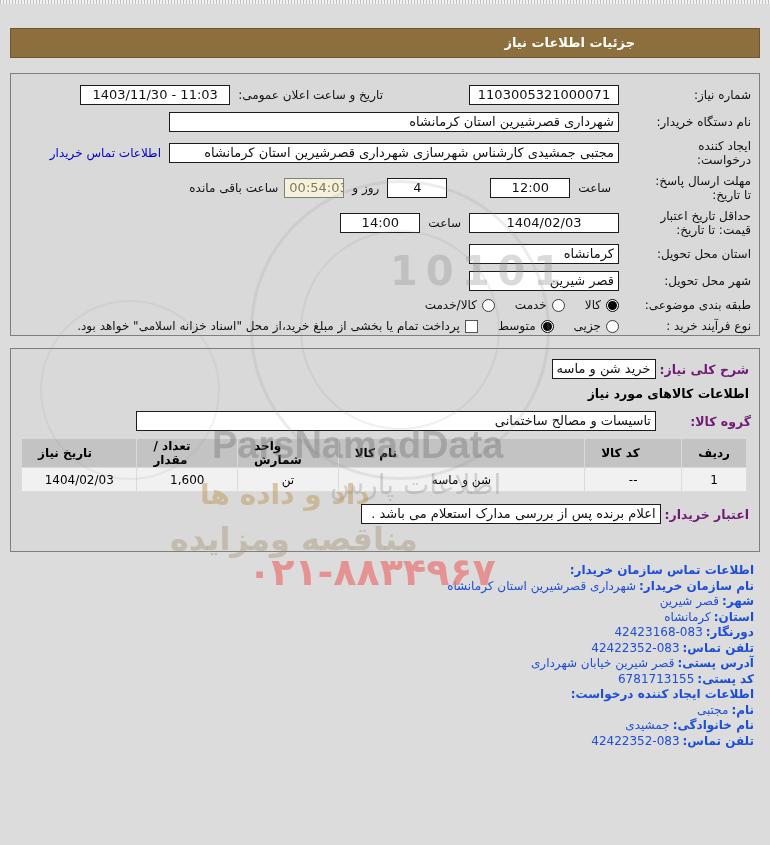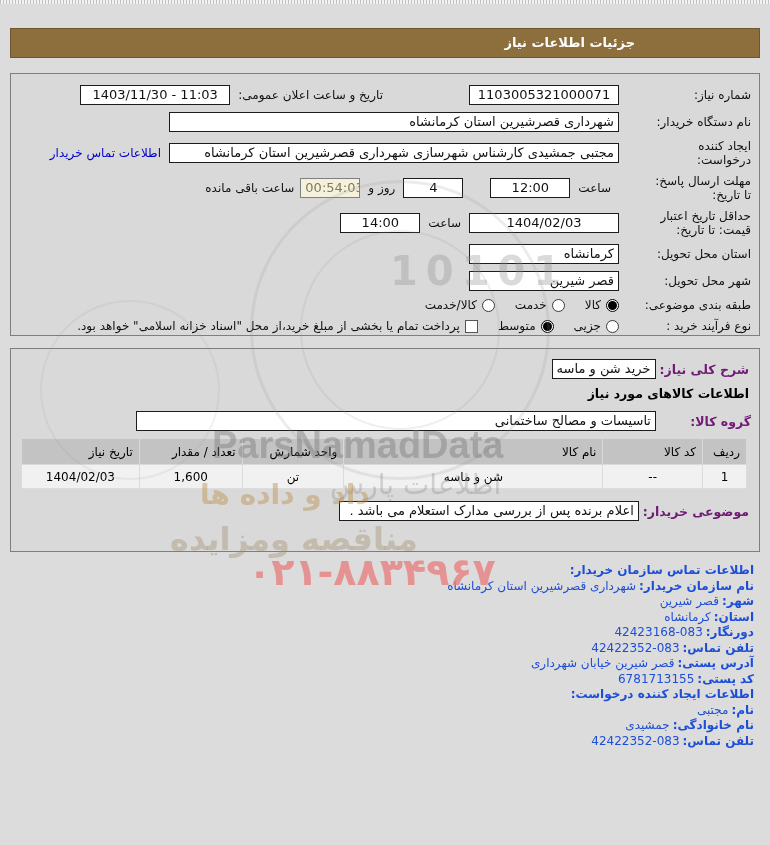--- a/index.html
+++ b/index.html
@@ -14,21 +14,21 @@
   .panel { position:absolute; left:10px; width:750px; border:1px solid #7e7e7e; background:#d9d9d9; }
   .p1 { top:73px; height:263px; padding:11px 8px 6px 6px; }
   .p2 { top:348px; height:204px; padding:10px 8px 6px 6px; }
   .frow { display:flex; align-items:center; margin-bottom:7px; font-size:12px; color:#111; }
   .flabel { width:132px; flex:none; padding-left:20px; line-height:13px; }
   .flabel div { line-height:14px; }
   .box { background:#fff; border:1px solid #1c1c1c; height:20px; line-height:18px;
     font-size:13px; padding:0 4px; color:#111; overflow:hidden; white-space:nowrap; }
   .center { text-align:center; }
   .w150 { width:150px; flex:none; }
-  .w80  { width:80px; flex:none; }
+  .w80  { width:80px; flex:none;margin-left:16px; }
   .w60  { width:60px; flex:none; }
   .wide { width:450px; flex:none; }
   .ltr { direction:ltr; unicode-bidi:isolate; }
   .link { color:#0000cc; font-size:12px; margin-right:8px; cursor:pointer; white-space:nowrap; }
   .cd { background:#f5f1dd; border:1px solid #7f7f7f; color:#82795a; }
   .sep { margin-right:86px; }
   .gap-sm { margin:0 8px; }
   .radio { width:13px; height:13px; border:1px solid #3a3a3a; border-radius:50%;
     background:#fff; display:inline-block; flex:none; position:relative; }
   .radio.sel { border-color:#000; }
@@ -37,22 +37,22 @@
   .opt { display:flex; align-items:center; margin-left:20px; }
   .opt span.olabel { margin-right:5px; }
   .checkbox { width:13px; height:13px; border:1px solid #555; background:#fff; display:inline-block; flex:none; }
   .b-label { font-weight:bold; font-size:12.5px; color:#701a75; }
   .heading { font-weight:bold; font-size:12.5px; margin:6px 2px 10px; }
   .descbox { margin-right:4px; }
   .gbox { width:520px; flex:none; }
   .nbox { width:300px; flex:none; margin-right:4px; }
   table.items { border-collapse:collapse; margin:4px 4px 12px; direction:rtl;
     border:1px solid #a8a8a8; font-size:12px; }
-  table.items th { background:#c3c3c3; border:1px solid #d9d9d9; font-weight:normal;
-    height:26px; text-align:right; padding:0 6px; }
+  table.items th { background:#c3c3c3; border:1px solid #d9d9d9; font-weight:bold;
+    height:26px; text-align:left; padding:0 16px; }
   table.items td { background:#f1f1f1; border:1px solid #dcdcdc; height:24px;
     text-align:center; padding:0 4px; }
   .c0{width:44px;} .c1{width:100px;} .c2{width:260px;} .c3{width:102px;} .c4{width:103px;} .c5{width:118px;}
   .contact { position:absolute; top:563px; right:16px; width:740px; font-size:12px;
     line-height:15.5px; color:#1d4ed8; }
   .cline b { margin-left:3px; }
   
   .wm { position:absolute; inset:0; pointer-events:none; z-index:40; }
   .wm * { position:absolute; }
   .wm-circle1 { left:250px; top:180px; width:300px; height:300px; border:3px solid rgba(150,150,150,.18); border-radius:50%; }
@@ -194,21 +194,21 @@
         <td>--</td>
         <td>شن و ماسه</td>
         <td>تن</td>
         <td class="ltr">1,600</td>
         <td class="ltr">1404/02/03</td>
       </tr>
     </tbody>
       </table>
 
     <div class="frow">
-      <span class="b-label" style="margin-right:2px;">موضوعی خریدار:</span>
+      <span class="b-label" style="margin-right:2px;">اعتبار خریدار:</span>
       <div class="box nbox">اعلام برنده پس از بررسی مدارک استعلام می باشد .</div>
     </div>
   </div>
 
   <div class="contact">
     <div class="cline"><b>اطلاعات تماس سازمان خریدار:</b></div>
     <div class="cline"><b>نام سازمان خریدار:</b><span>شهرداری قصرشیرین استان کرمانشاه</span></div>
     <div class="cline"><b>شهر:</b><span>قصر شیرین</span></div>
     <div class="cline"><b>استان:</b><span>کرمانشاه</span></div>
     <div class="cline"><b>دورنگار:</b><span class="ltr">42423168-083</span></div>

